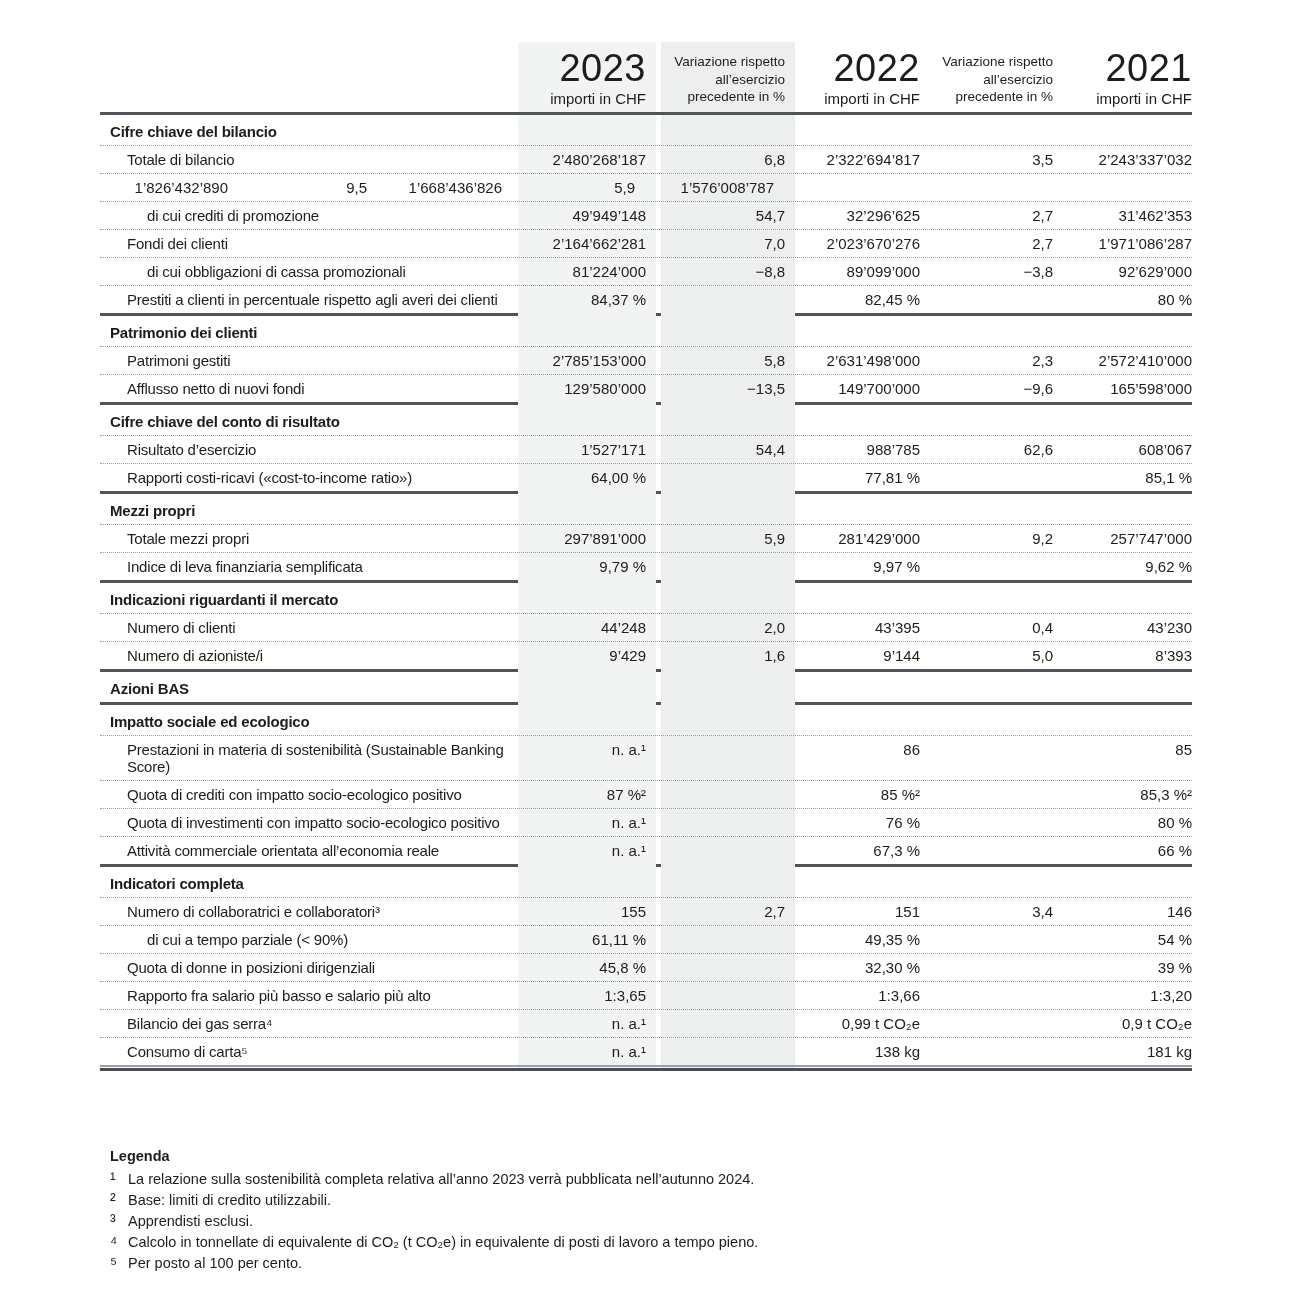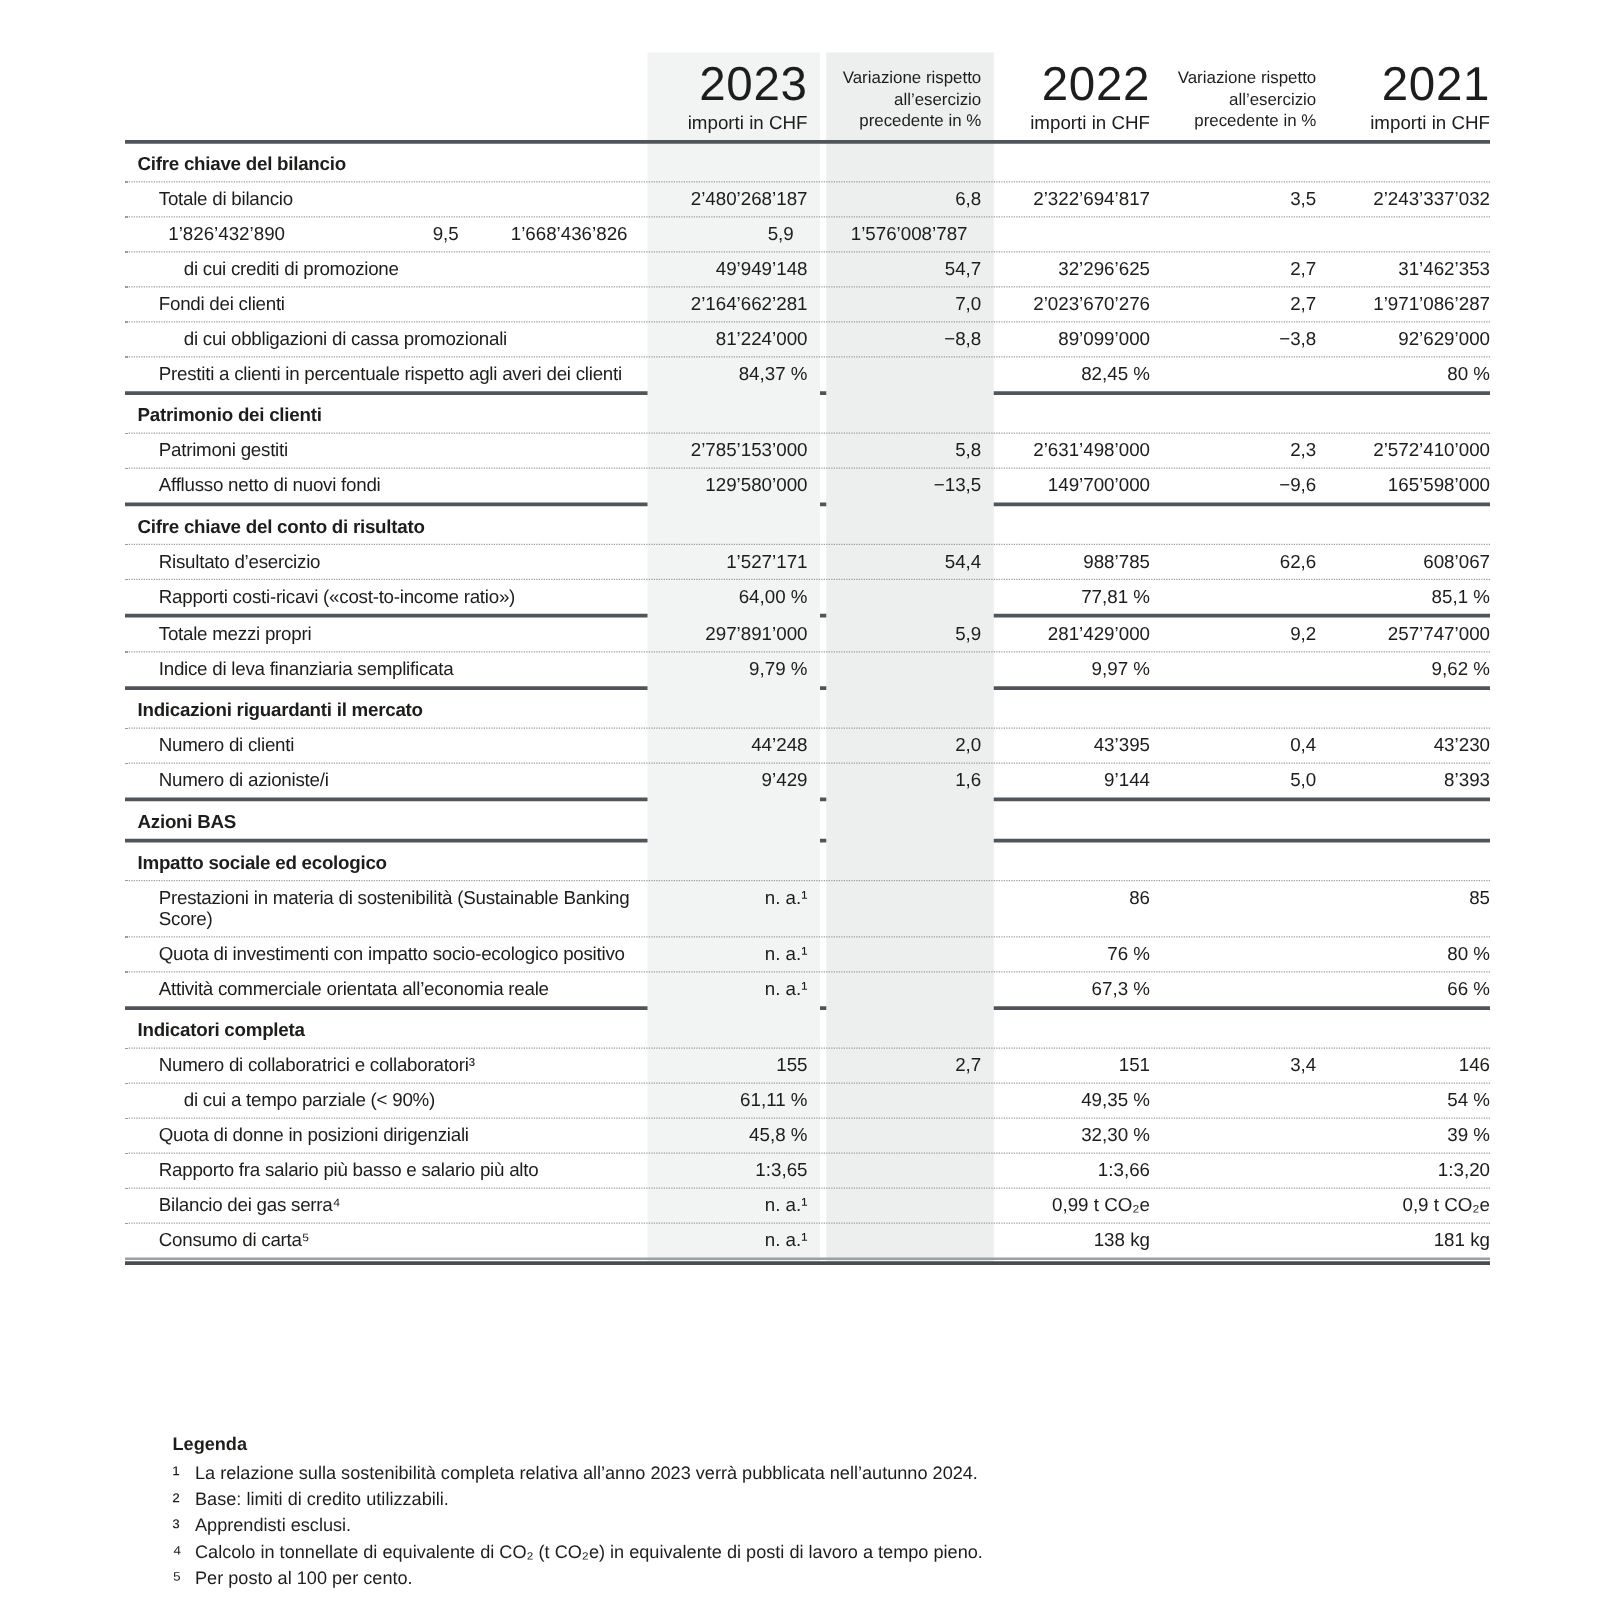--- a/index.html
+++ b/index.html
@@ -35,21 +35,21 @@
   .tsec{border-top:3px solid #4f555a;}
   .tsec:first-child{border-top:none;}
   .sec-row{padding:8px 0 5px;border-bottom:1px dotted #9b9b9b;}
   .data-row{padding:5px 0 5px;border-bottom:1px dotted #9b9b9b;}
   .tsec .row:last-child{border-bottom:none;}
   .ind{padding-left:47px;}
   .t-end{position:relative;z-index:1;height:1px;border-top:2px solid #9aa0a3;
          border-bottom:3px solid #474d52;}
   
   .legend{position:absolute;left:110px;top:1146px;width:920px;font-size:14.5px;
-          line-height:21px;margin-left:28px;}
+          line-height:21px;}
   .legend-title{font-weight:bold;margin-bottom:2px;}
   .legend-item{display:flex;}
   .lmark{flex:0 0 18px;font-size:17px;}
   .ltext{flex:1;}
 </style>
 </head>
 <body>
 
 <div class="ktable bands-host">
   <div class="band band-y1"></div>
@@ -177,20 +177,23 @@
           <div class="cell c-label">Rapporti costi-ricavi («cost-to-income ratio»)</div>
           <div class="cell num c-y1">64,00 %</div>
           <div class="cell c-gap"></div>
           <div class="cell num c-var1"></div>
           <div class="cell num c-y2">77,81 %</div>
           <div class="cell num c-var2"></div>
           <div class="cell num c-y3">85,1 %</div>
         </div>
       </section>
       <section class="tsec">
+        <div class="row sec-row">
+          <div class="cell c-label sec-title">Mezzi propri</div>
+        </div>
         <div class="row data-row">
           <div class="cell c-label">Totale mezzi propri</div>
           <div class="cell num c-y1">297’891’000</div>
           <div class="cell c-gap"></div>
           <div class="cell num c-var1">5,9</div>
           <div class="cell num c-y2">281’429’000</div>
           <div class="cell num c-var2">9,2</div>
           <div class="cell num c-y3">257’747’000</div>
         </div>
         <div class="row data-row">
@@ -237,20 +240,29 @@
         </div>
         <div class="row data-row wrap">
           <div class="cell c-label">Prestazioni in materia di sostenibilità (Sustainable Banking Score)</div>
           <div class="cell num c-y1">n. a.¹</div>
           <div class="cell c-gap"></div>
           <div class="cell num c-var1"></div>
           <div class="cell num c-y2">86</div>
           <div class="cell num c-var2"></div>
           <div class="cell num c-y3">85</div>
         </div>
+        <div class="row data-row">
+          <div class="cell c-label">Quota di crediti con impatto socio-ecologico positivo</div>
+          <div class="cell num c-y1">87 %²</div>
+          <div class="cell c-gap"></div>
+          <div class="cell num c-var1"></div>
+          <div class="cell num c-y2">85 %²</div>
+          <div class="cell num c-var2"></div>
+          <div class="cell num c-y3">85,3 %²</div>
+        </div>
         <div class="row data-row wrap">
           <div class="cell c-label">Quota di investimenti con impatto socio-ecologico positivo</div>
           <div class="cell num c-y1">n. a.¹</div>
           <div class="cell c-gap"></div>
           <div class="cell num c-var1"></div>
           <div class="cell num c-y2">76 %</div>
           <div class="cell num c-var2"></div>
           <div class="cell num c-y3">80 %</div>
         </div>
         <div class="row data-row">

